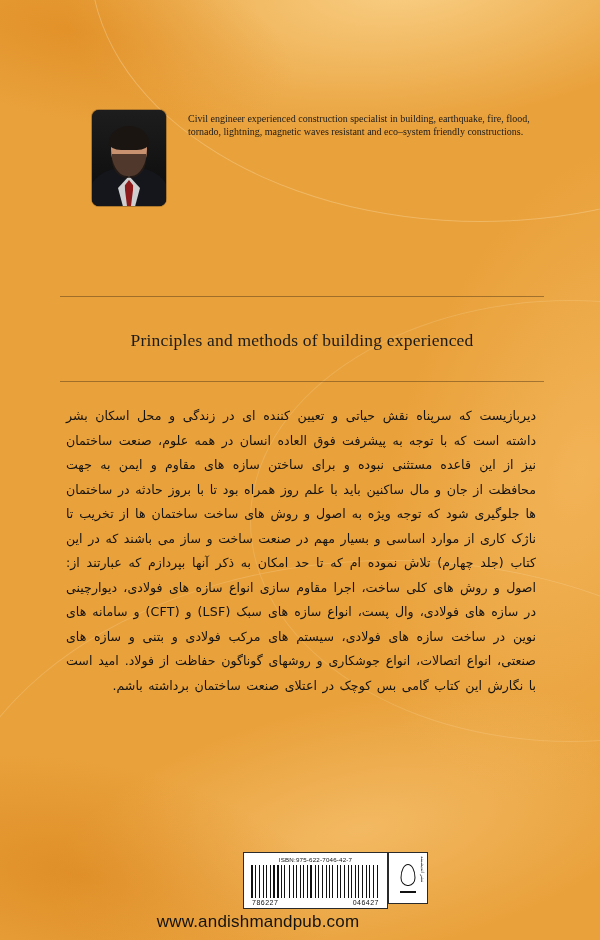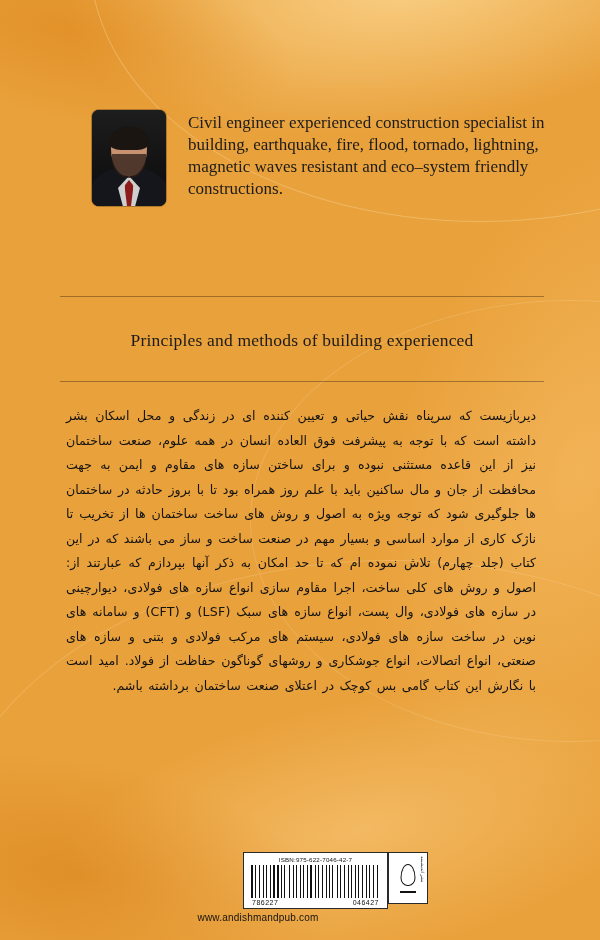--- a/index.html
+++ b/index.html
@@ -164,21 +164,21 @@
     padding-top: 2px;
   }
   .author-name {
     font-size: 17.5px;
     font-weight: bold;
     color: #1c1b19;
     letter-spacing: 0.2px;
     margin-bottom: 3px;
   }
   .author-bio {
-    font-size: 17px;
+    font-size: 10px;
     line-height: 1.30;
     color: #1c1b19;
     max-width: 372px;
   }
 
   
   .rule {
     position: absolute;
     left: 60px;
     width: 484px;
@@ -306,21 +306,21 @@
     color: #222;
     writing-mode: vertical-rl;
   }
   .website {
     position: absolute;
     left: 0;
     top: 912px;
     width: 516px;
     text-align: center;
     font-family: "Liberation Sans", sans-serif;
-    font-size: 10px;
+    font-size: 17px;
     color: #141312;
     letter-spacing: 0.2px;
   }
 </style>
 </head>
 <body>
 
 <div class="page">
 
   <div class="swoosh sw1"></div>

